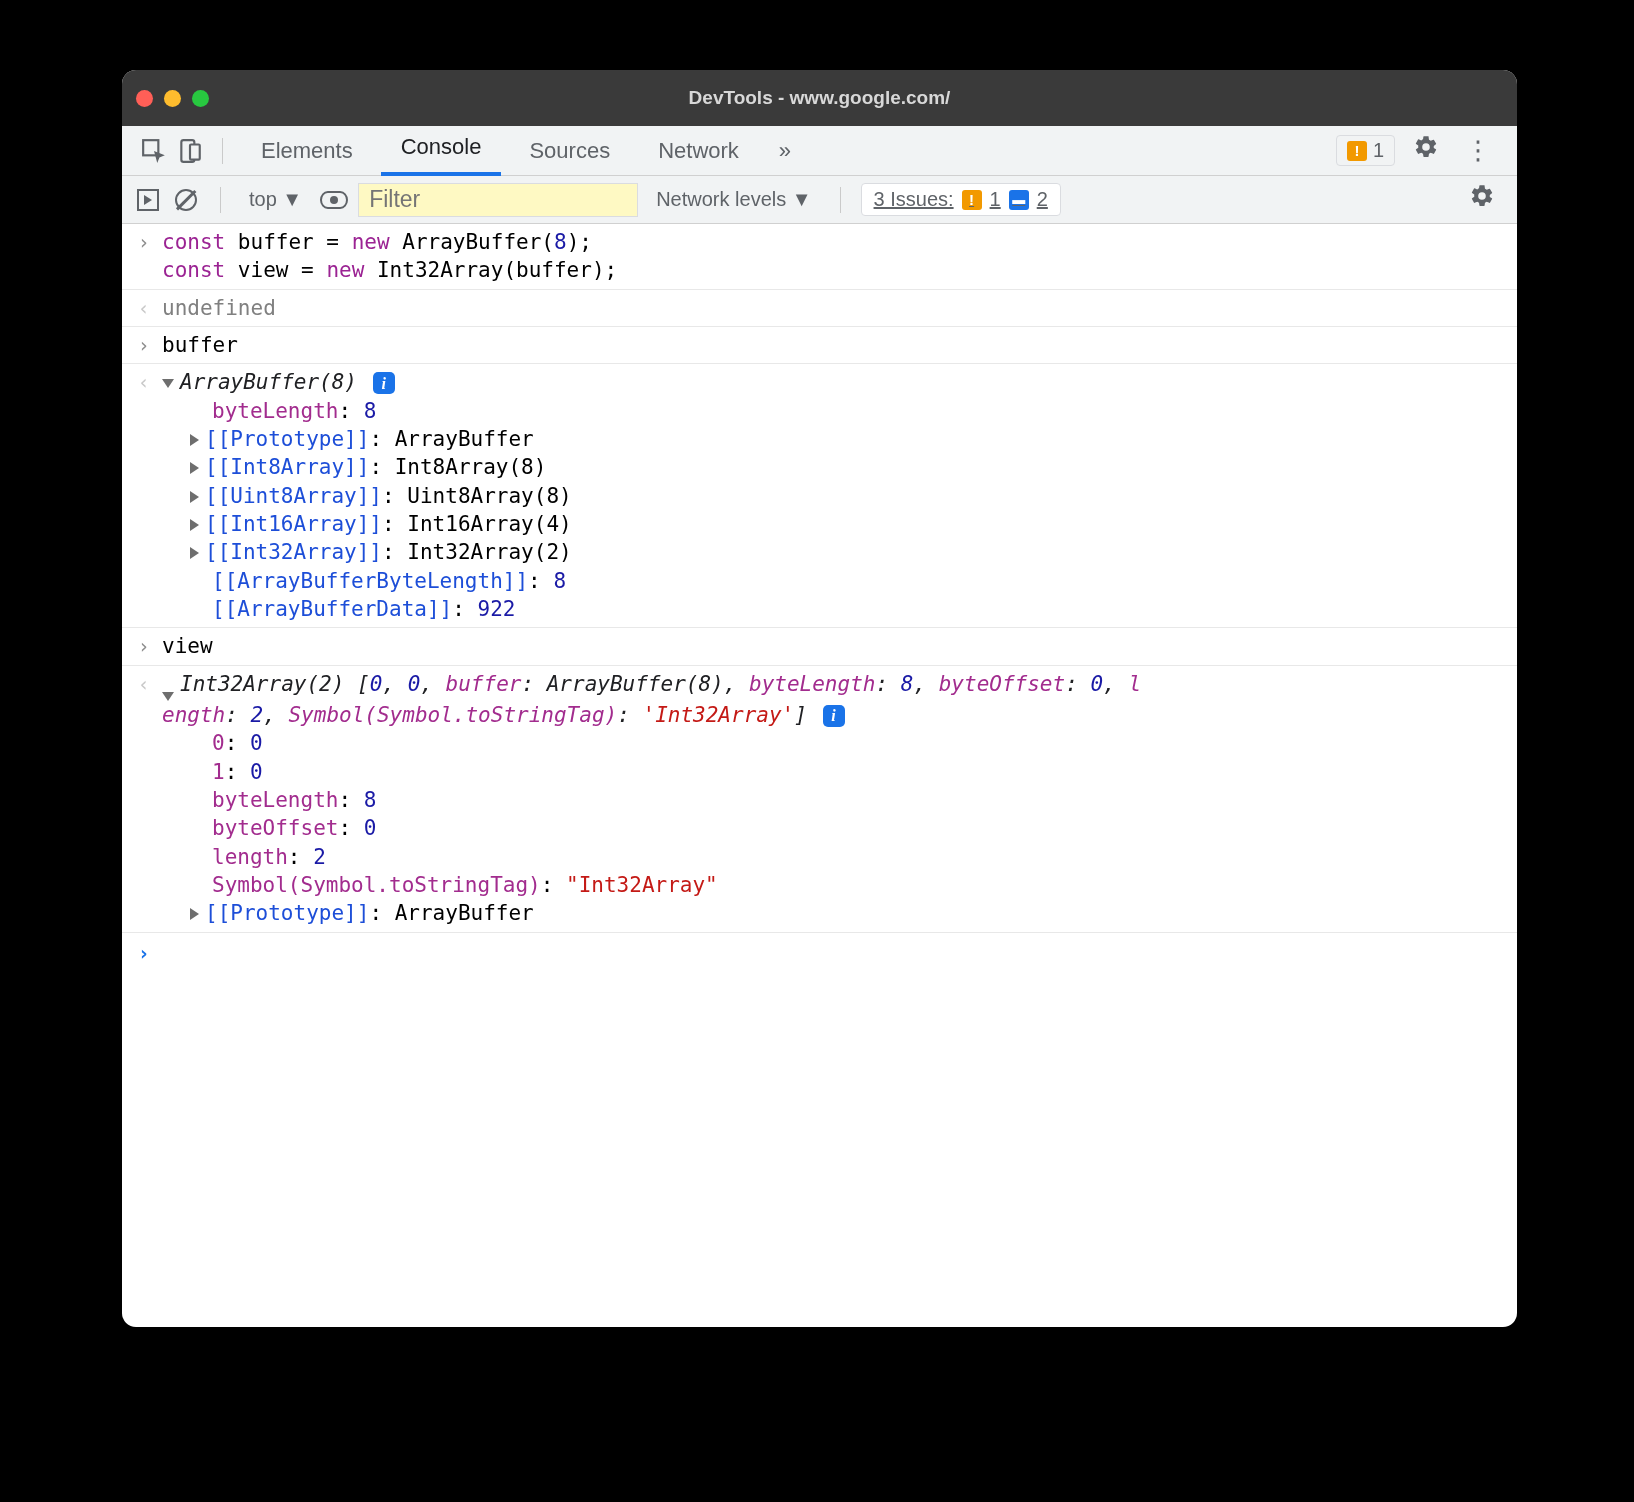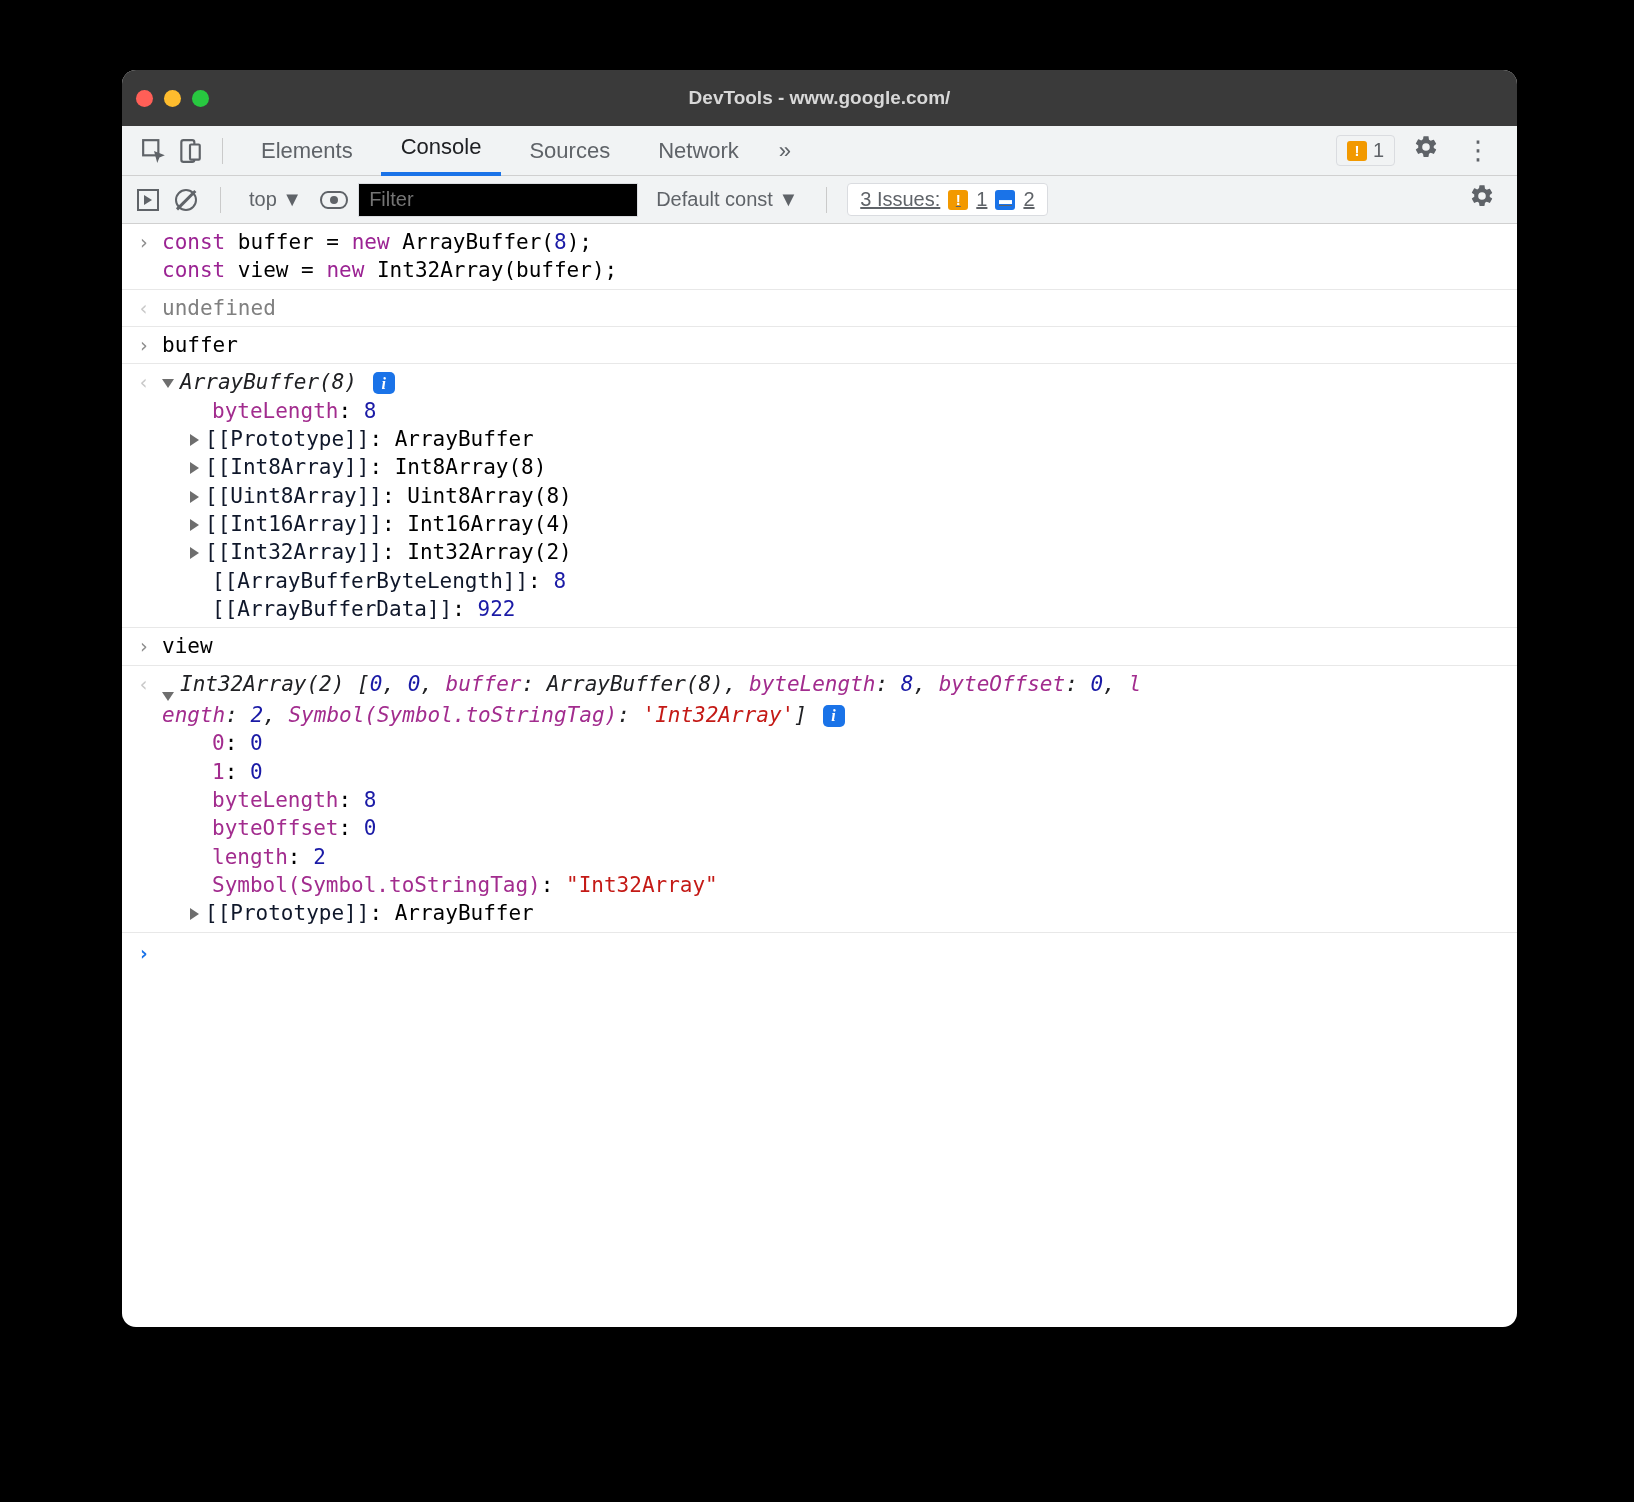--- a/index.html
+++ b/index.html
@@ -113,23 +113,23 @@
     .dropdown {
       font-size: 20px;
       color: #5f6368;
       padding: 0 8px;
       cursor: pointer;
     }
     .filter-input {
       width: 280px;
       height: 34px;
       border: 1px solid #dadce0;
-      background: #000000;
+      background: #fef9c3;
       padding: 0 10px;
-      font-size: 20px;
+      font-size: 23px;
       color: #5f6368;
     }
     .issues-btn {
       display: inline-flex;
       align-items: center;
       gap: 8px;
       border: 1px solid #dadce0;
       border-radius: 4px;
       padding: 4px 12px;
       font-size: 20px;
@@ -161,21 +161,21 @@
       color: #8e8e8e;
       font-size: 19px;
       padding-top: 2px;
     }
     .gutter.output { color: #c9c9c9; }
     .content { flex: 1; }
     .kw2 { color: #9b2393; }
     .num { color: #1a1aa6; }
     .str { color: #c41a16; }
     .prop { color: #a22c8e; }
-    .dim-internal { color: #0f172a; text-align: right; }
+    .dim-internal { color: #1d4ed8; text-align: right; }
     .undef { color: #808080; margin-top: 16px; }
     .obj { color: #202124; font-style: italic; }
     .tri {
       display: inline-block;
       width: 0; height: 0;
       border-style: solid;
       border-width: 6px 0 6px 9px;
       border-color: transparent transparent transparent #6e6e6e;
       margin-right: 6px;
       vertical-align: middle;
@@ -330,21 +330,21 @@
       </div>
     <div class="icon-btn">
         <div class="clear-icon"></div>
       </div>
     <div class="sep"></div>
     <div class="dropdown">top ▼</div>
     <div class="icon-btn">
         <div class="eye-icon"></div>
       </div>
     <input class="filter-input" placeholder="Filter" style="">
-    <div class="dropdown">Default const ▼</div>
+    <div class="dropdown">Network levels ▼</div>
     <div class="sep"></div>
     <div class="issues-btn">
       <span>3 Issues:</span>
       <span class="warn-icon">!</span>
       <span>1</span>
       <span class="msg-icon">▬</span>
       <span>2</span>
     </div>
     <div class="spacer"></div>
     <div class="gear">

